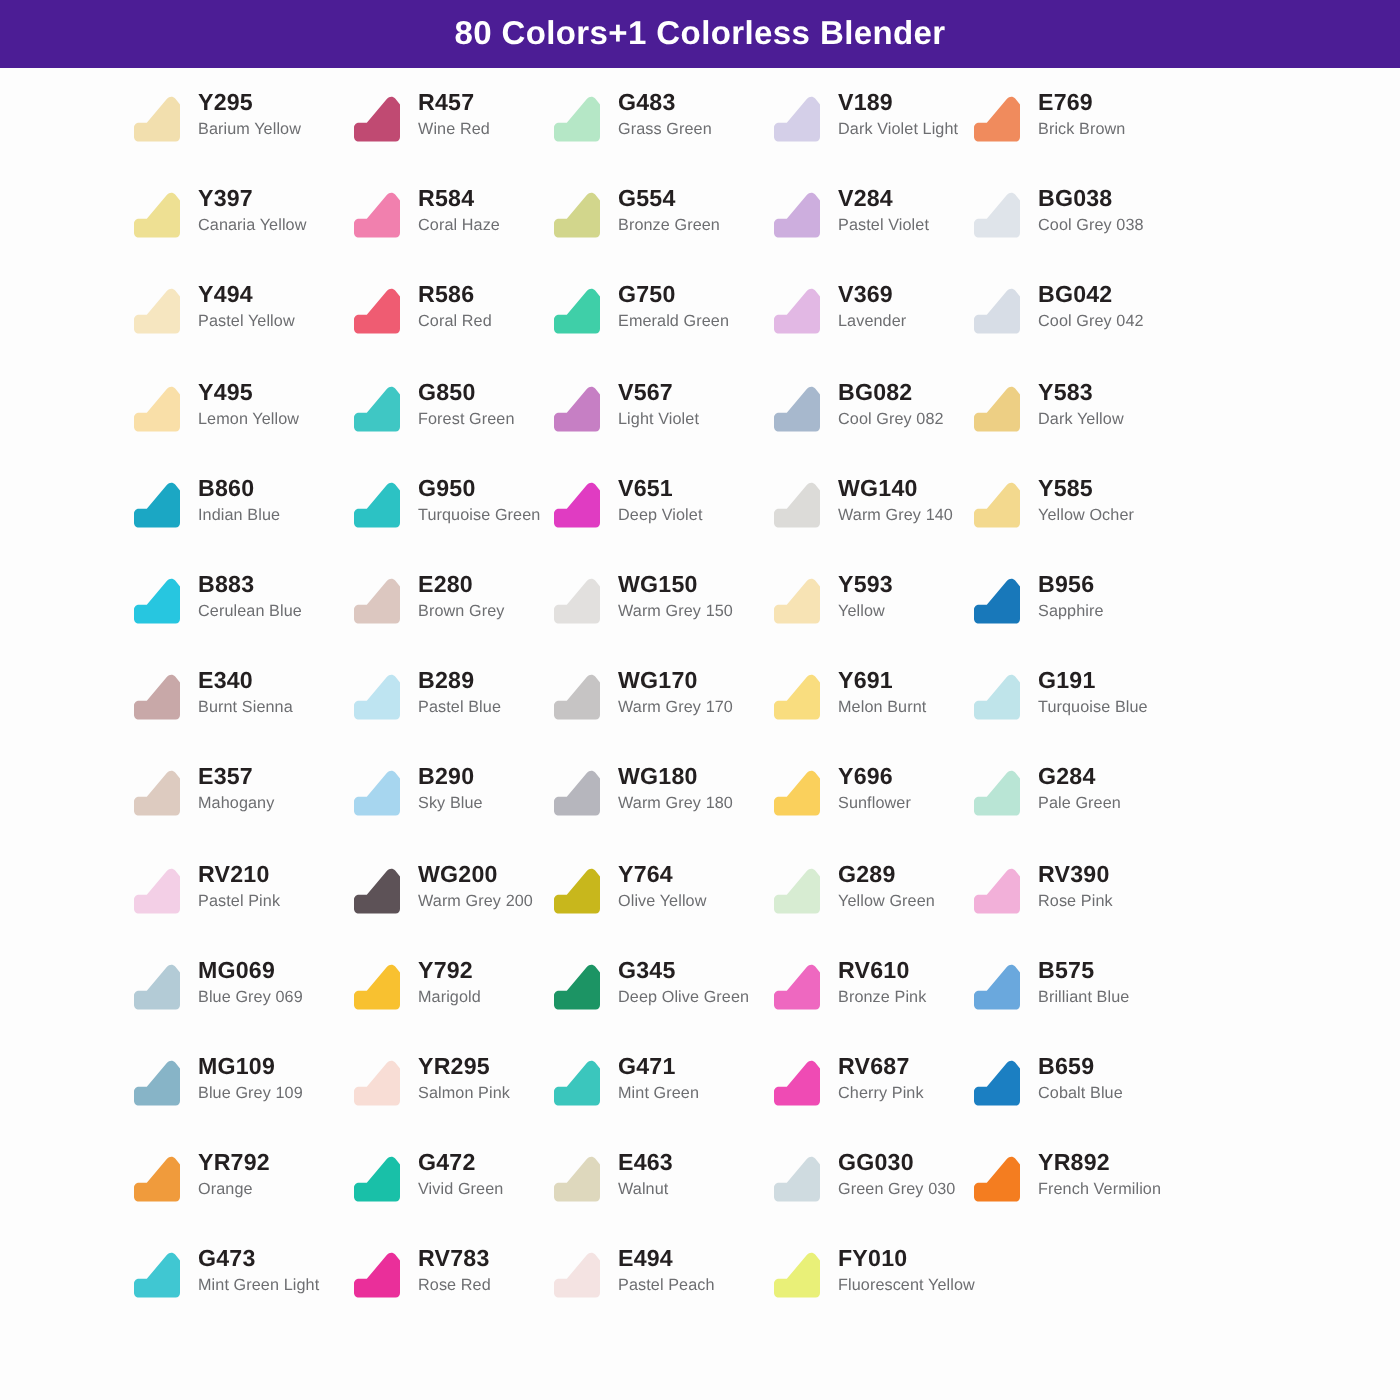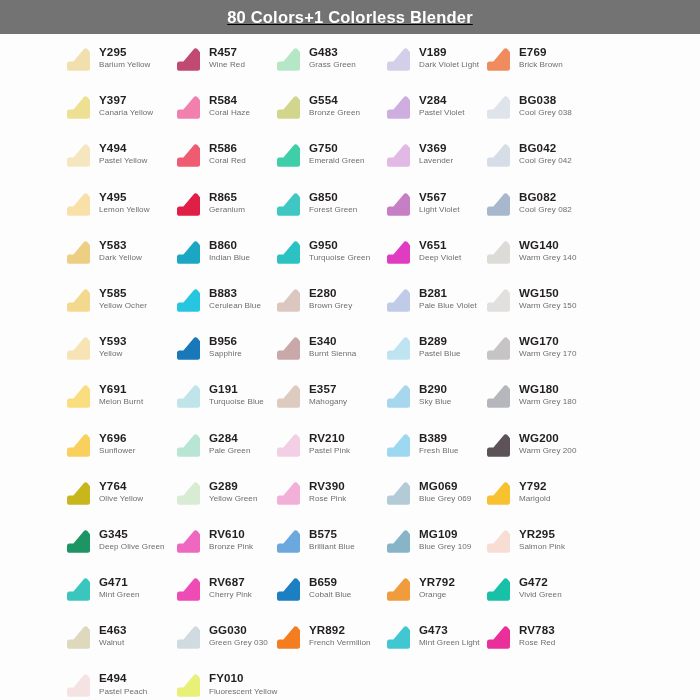--- a/index.html
+++ b/index.html
@@ -53,21 +53,21 @@
   .name{
     font-size:8.1px;color:#6d6e71;margin-top:3.5px;
     white-space:nowrap;letter-spacing:.05px;
   }
 </style>
 </head>
 <body>
 
 <div id="page">
 
-  <div class="header" style="background: #737373; text-decoration: underline;">
+  <div class="header" style="background: #4c1d95;">
     <div class="header-title" style="color: rgb(255, 255, 255);">80 Colors+1 Colorless Blender</div>
   </div>
 
   <div class="grid" id="grid">
       <div class="cell">
         <span class="nib">
           <svg viewBox="0 0 28 26" xmlns="http://www.w3.org/2000/svg">
             <path d="M22.6 2.2 C21.4 1.0 19.6 1.1 18.5 2.4 L8.4 14.4 L4.4 14.4 C3.0 14.4 2.0 15.5 2.0 16.8 L2.0 21.4 C2.0 22.7 3.0 23.8 4.4 23.8 L22.8 23.8 C24.1 23.8 25.0 22.8 25.0 21.5 L25.0 5.2 Z" fill="#f2dfae" stroke="none" stroke-width="0"></path>
           </svg>
         </span>
@@ -237,31 +237,20 @@
           </svg>
         </span>
         <div class="meta">
           <div class="code">Y495</div>
           <div class="name">Lemon Yellow</div>
         </div>
       </div>
       <div class="cell">
         <span class="nib">
           <svg viewBox="0 0 28 26" xmlns="http://www.w3.org/2000/svg">
-            <path d="M22.6 2.2 C21.4 1.0 19.6 1.1 18.5 2.4 L8.4 14.4 L4.4 14.4 C3.0 14.4 2.0 15.5 2.0 16.8 L2.0 21.4 C2.0 22.7 3.0 23.8 4.4 23.8 L22.8 23.8 C24.1 23.8 25.0 22.8 25.0 21.5 L25.0 5.2 Z" fill="#e01e46" stroke="none" stroke-width="0"></path>
-          </svg>
-        </span>
-        <div class="meta">
-          <div class="code">R865</div>
-          <div class="name">Geranium</div>
-        </div>
-      </div>
-      <div class="cell">
-        <span class="nib">
-          <svg viewBox="0 0 28 26" xmlns="http://www.w3.org/2000/svg">
             <path d="M22.6 2.2 C21.4 1.0 19.6 1.1 18.5 2.4 L8.4 14.4 L4.4 14.4 C3.0 14.4 2.0 15.5 2.0 16.8 L2.0 21.4 C2.0 22.7 3.0 23.8 4.4 23.8 L22.8 23.8 C24.1 23.8 25.0 22.8 25.0 21.5 L25.0 5.2 Z" fill="#3fc7c4" stroke="none" stroke-width="0"></path>
           </svg>
         </span>
         <div class="meta">
           <div class="code">G850</div>
           <div class="name">Forest Green</div>
         </div>
       </div>
       <div class="cell">
         <span class="nib">
@@ -369,31 +358,20 @@
           </svg>
         </span>
         <div class="meta">
           <div class="code">E280</div>
           <div class="name">Brown Grey</div>
         </div>
       </div>
       <div class="cell">
         <span class="nib">
           <svg viewBox="0 0 28 26" xmlns="http://www.w3.org/2000/svg">
-            <path d="M22.6 2.2 C21.4 1.0 19.6 1.1 18.5 2.4 L8.4 14.4 L4.4 14.4 C3.0 14.4 2.0 15.5 2.0 16.8 L2.0 21.4 C2.0 22.7 3.0 23.8 4.4 23.8 L22.8 23.8 C24.1 23.8 25.0 22.8 25.0 21.5 L25.0 5.2 Z" fill="#c0cbe8" stroke="none" stroke-width="0"></path>
-          </svg>
-        </span>
-        <div class="meta">
-          <div class="code">B281</div>
-          <div class="name">Pale Blue Violet</div>
-        </div>
-      </div>
-      <div class="cell">
-        <span class="nib">
-          <svg viewBox="0 0 28 26" xmlns="http://www.w3.org/2000/svg">
             <path d="M22.6 2.2 C21.4 1.0 19.6 1.1 18.5 2.4 L8.4 14.4 L4.4 14.4 C3.0 14.4 2.0 15.5 2.0 16.8 L2.0 21.4 C2.0 22.7 3.0 23.8 4.4 23.8 L22.8 23.8 C24.1 23.8 25.0 22.8 25.0 21.5 L25.0 5.2 Z" fill="#e2e0de" stroke="none" stroke-width="0"></path>
           </svg>
         </span>
         <div class="meta">
           <div class="code">WG150</div>
           <div class="name">Warm Grey 150</div>
         </div>
       </div>
       <div class="cell">
         <span class="nib">
@@ -534,31 +512,20 @@
           </svg>
         </span>
         <div class="meta">
           <div class="code">RV210</div>
           <div class="name">Pastel Pink</div>
         </div>
       </div>
       <div class="cell">
         <span class="nib">
           <svg viewBox="0 0 28 26" xmlns="http://www.w3.org/2000/svg">
-            <path d="M22.6 2.2 C21.4 1.0 19.6 1.1 18.5 2.4 L8.4 14.4 L4.4 14.4 C3.0 14.4 2.0 15.5 2.0 16.8 L2.0 21.4 C2.0 22.7 3.0 23.8 4.4 23.8 L22.8 23.8 C24.1 23.8 25.0 22.8 25.0 21.5 L25.0 5.2 Z" fill="#9cd9f0" stroke="none" stroke-width="0"></path>
-          </svg>
-        </span>
-        <div class="meta">
-          <div class="code">B389</div>
-          <div class="name">Fresh Blue</div>
-        </div>
-      </div>
-      <div class="cell">
-        <span class="nib">
-          <svg viewBox="0 0 28 26" xmlns="http://www.w3.org/2000/svg">
             <path d="M22.6 2.2 C21.4 1.0 19.6 1.1 18.5 2.4 L8.4 14.4 L4.4 14.4 C3.0 14.4 2.0 15.5 2.0 16.8 L2.0 21.4 C2.0 22.7 3.0 23.8 4.4 23.8 L22.8 23.8 C24.1 23.8 25.0 22.8 25.0 21.5 L25.0 5.2 Z" fill="#5d5257" stroke="none" stroke-width="0"></path>
           </svg>
         </span>
         <div class="meta">
           <div class="code">WG200</div>
           <div class="name">Warm Grey 200</div>
         </div>
       </div>
       <div class="cell">
         <span class="nib">

